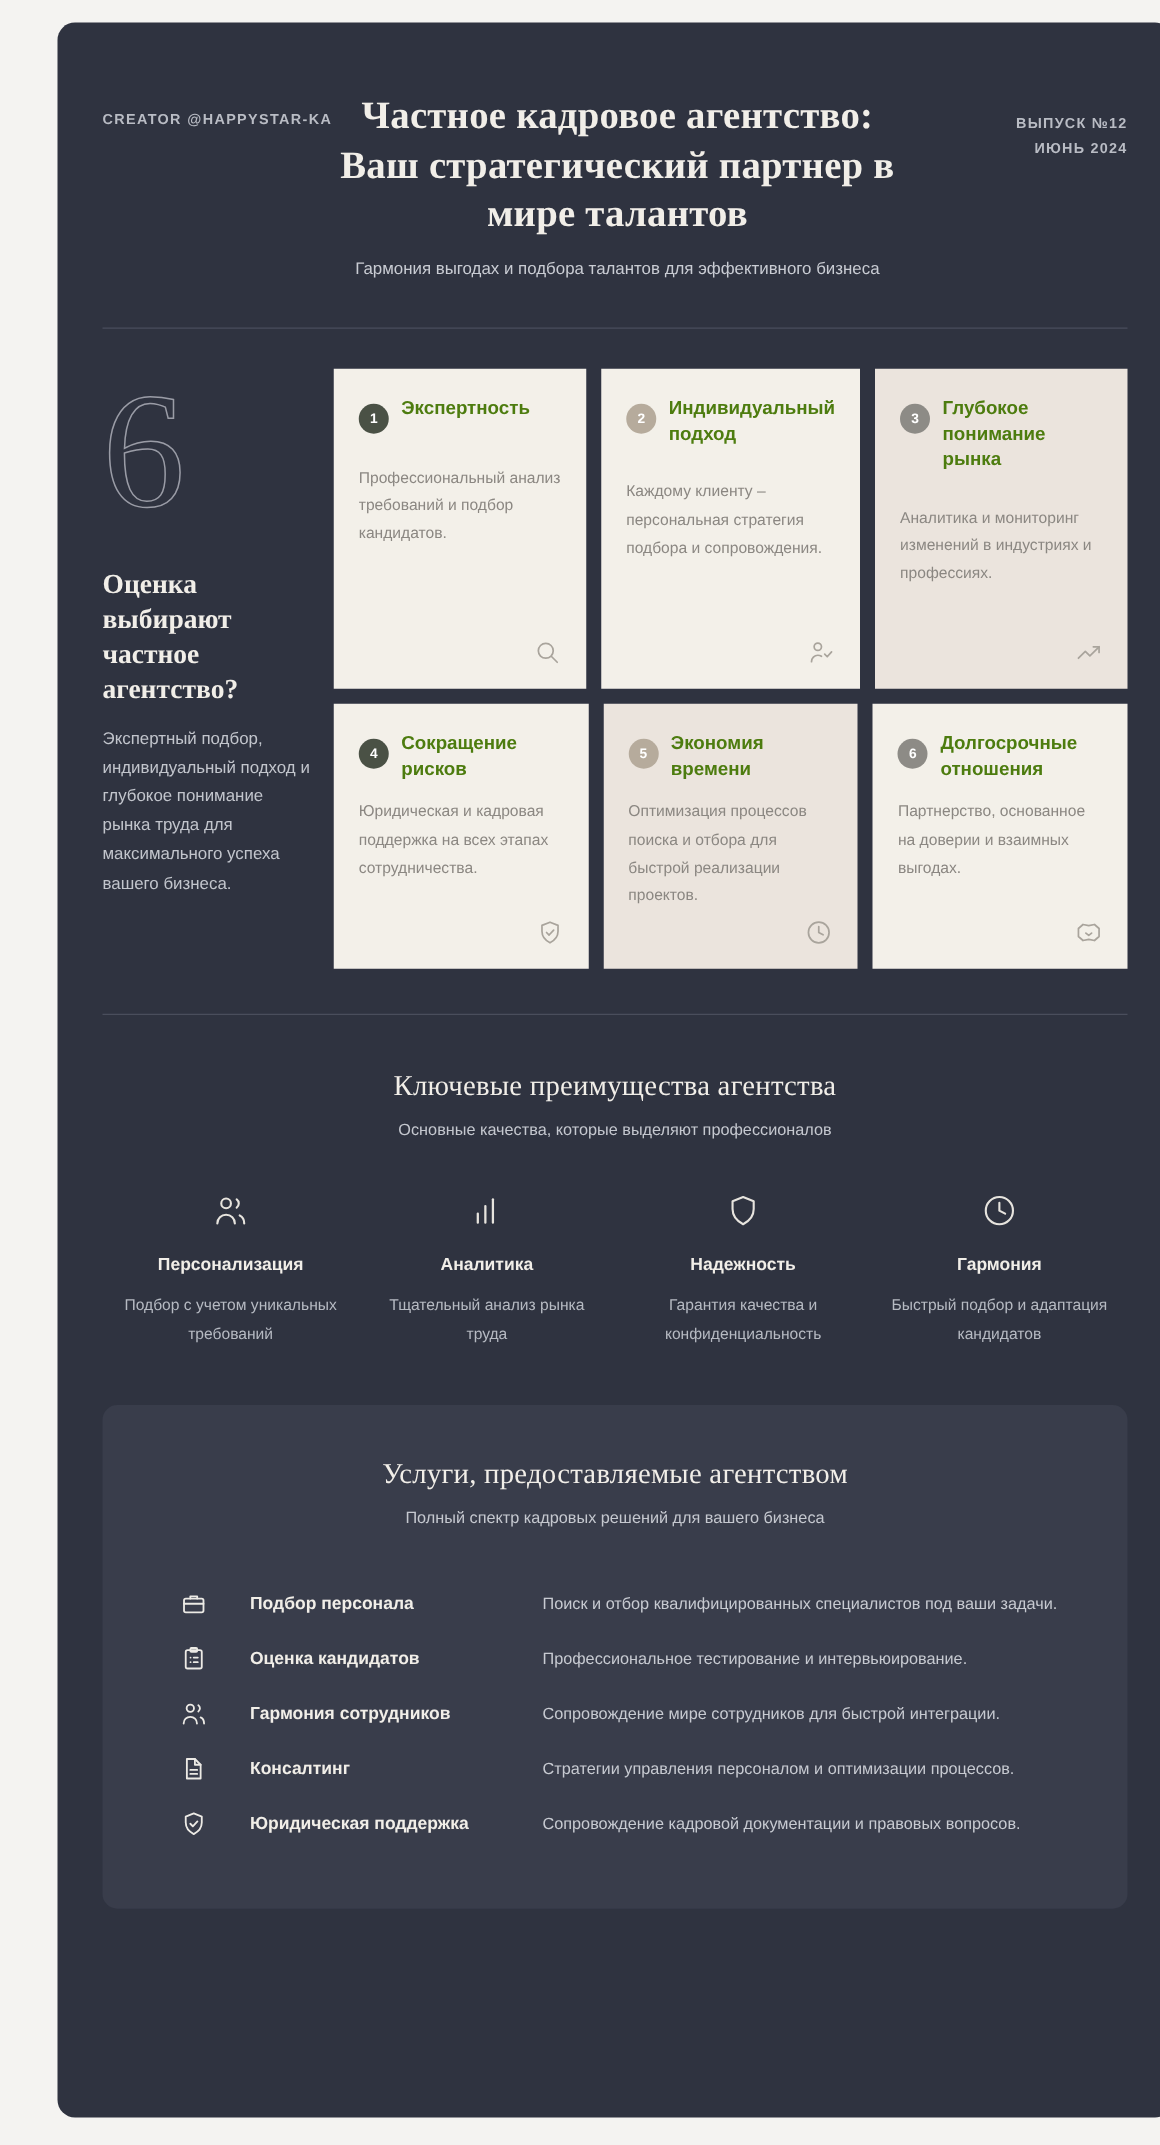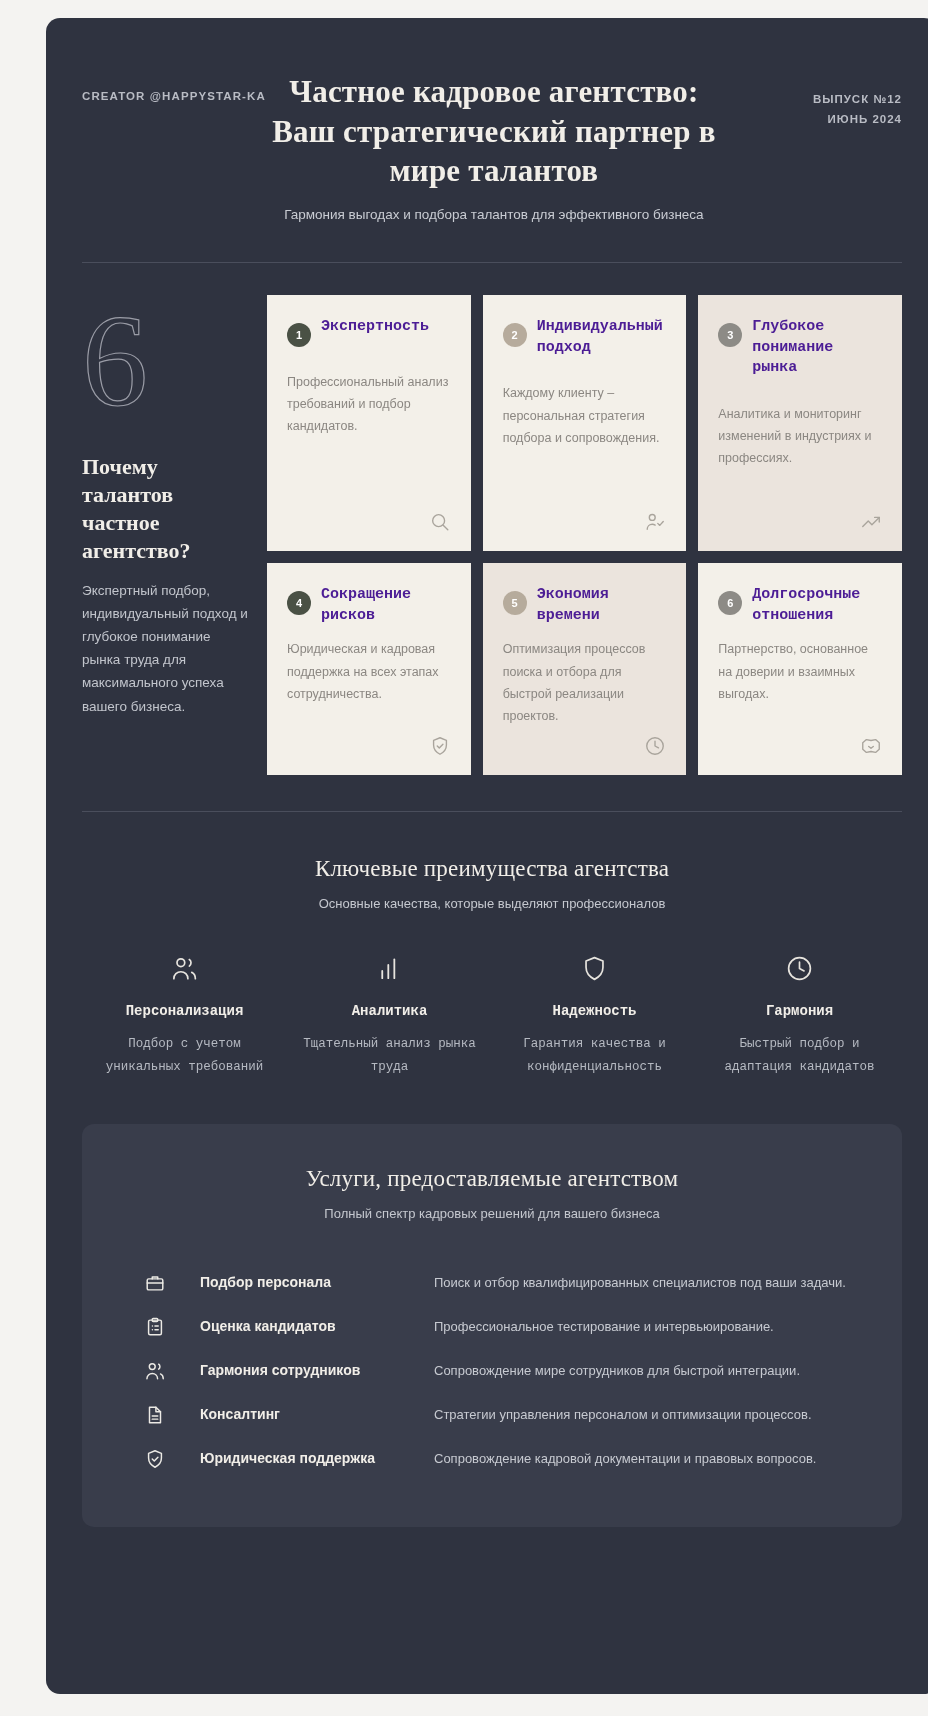--- a/index.html
+++ b/index.html
@@ -167,23 +167,22 @@
   }
 
   .badge.dark { background: #4a5145; }
   .badge.mid  { background: #b6ab9c; }
   .badge.grey { background: #8d8b86; }
 
   .card-title {
     font-size: 15px;
     font-weight: 700;
     line-height: 1.38;
-    color: #4c1d95;
+    color: #4d7c0f;
     flex: 1 1 auto;
-    font-family: Liberation Mono, monospace;
   }
 
   .card-body {
     margin-top: 24px;
     font-size: 12.5px;
     line-height: 1.78;
     color: #8b8782;
     flex: 1 1 auto;
   }
 
@@ -220,21 +219,20 @@
     margin-top: 14px;
     font-size: 13px;
     color: #c5c8cf;
   }
 
   .benefit-grid {
     display: grid;
     grid-template-columns: repeat(4, 1fr);
     margin-top: 42px;
     gap: 0;
-    font-family: Liberation Mono, monospace;
   }
 
   .benefit {
     text-align: center;
     padding: 0 14px;
   }
 
   .benefit-icon {
     color: #e7e4de;
     height: 30px;
@@ -317,21 +315,21 @@
       <div>ВЫПУСК №12</div>
       <div>ИЮНЬ 2024</div>
     </div>
   </div>
 
   <div class="rule"></div>
 
   <div class="why">
     <div class="why-left">
       <div class="big-num">6</div>
-      <div class="why-title">Почему талантов частное агентство?</div>
+      <div class="why-title">Оценка выбирают частное агентство?</div>
       <div class="why-text">Экспертный подбор, индивидуальный подход и глубокое понимание рынка труда для максимального успеха вашего бизнеса.</div>
     </div>
 
     <div class="why-right">
 
       <div class="card-grid">
 
         <div class="card">
           <div class="card-head">
             <div class="badge dark">1</div>

